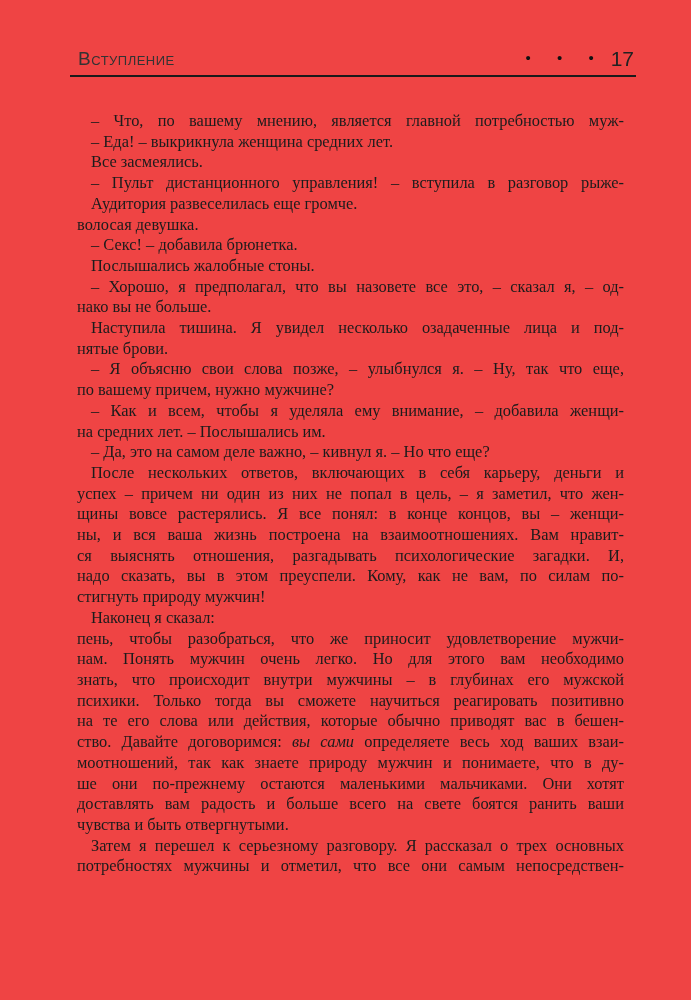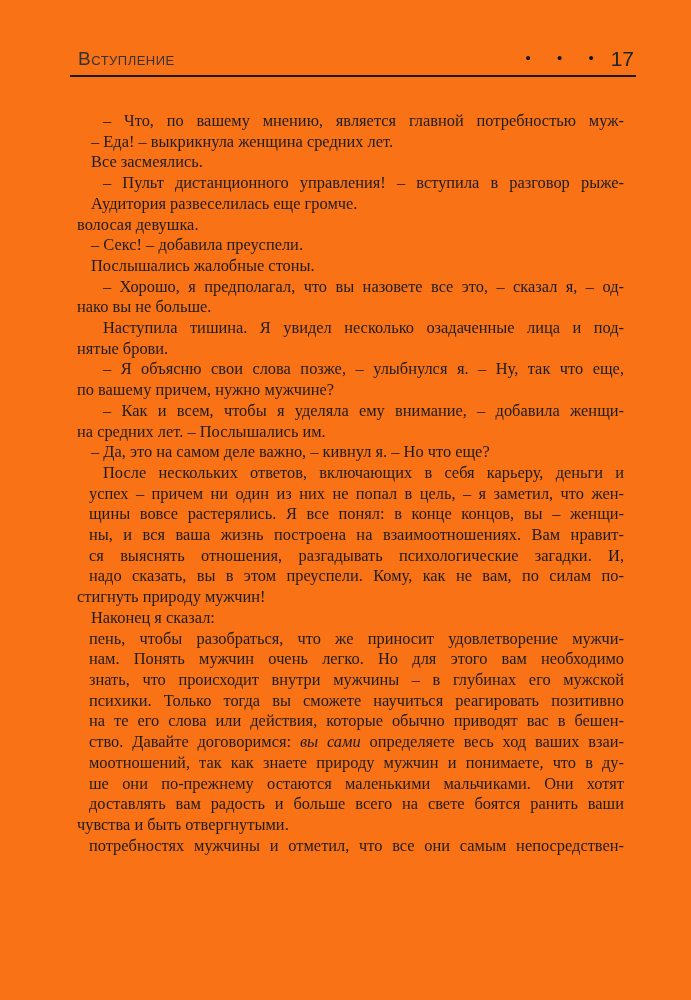--- a/index.html
+++ b/index.html
@@ -1,21 +1,21 @@
 <!DOCTYPE html>
 <html lang="ru"><head>
 <meta charset="utf-8">
 <style>
   html, body { margin: 0; padding: 0; background: #e9e9e9; }
   .page {
     position: relative;
     width: 691px;
     height: 1000px;
     margin: 0 auto;
-    background: #f97316;
+    background: #ef4444;
     overflow: hidden;
   }
   
   .running-head {
     position: absolute;
     left: 78px;
     right: 57px;
     top: 47px;
     display: flex;
     justify-content: space-between;
@@ -60,21 +60,20 @@
     font-family: "Liberation Serif", "DejaVu Serif", serif;
     font-size: 16.4px;
     line-height: 20.7px;
     color: #1c1c1c;
   }
   .body-text .line { white-space: normal; }
   .body-text .line.first { text-indent: 14px; }
   .body-text .line.just {
     text-align: justify;
     text-align-last: justify;
-    margin-left: 12px;
   }
   .body-text .line.last { text-align: left; }
   .body-text i { font-style: italic; }
 </style>
 </head>
 <body>
 
 <div class="page">
 
   <header class="running-head">
@@ -87,21 +86,21 @@
 
   <div class="rule"></div>
 
   <main class="body-text">
       <div class="line first just"><span>– Что, по вашему мнению, является главной потребностью муж-</span></div>
       <div class="line first last"><span>– Еда! – выкрикнула женщина средних лет.</span></div>
       <div class="line first last"><span>Все засмеялись.</span></div>
       <div class="line first just"><span>– Пульт дистанционного управления! – вступила в разговор рыже-</span></div>
       <div class="line first last"><span>Аудитория развеселилась еще громче.</span></div>
       <div class="line last"><span>волосая девушка.</span></div>
-      <div class="line first last"><span>– Секс! – добавила преуспели.</span></div>
+      <div class="line first last"><span>– Секс! – добавила брюнетка.</span></div>
       <div class="line first last"><span>Послышались жалобные стоны.</span></div>
       <div class="line first just"><span>– Хорошо, я предполагал, что вы назовете все это, – сказал я, – од-</span></div>
       <div class="line last"><span>нако вы не больше.</span></div>
       <div class="line first just"><span>Наступила тишина. Я увидел несколько озадаченные лица и под-</span></div>
       <div class="line last"><span>нятые брови.</span></div>
       <div class="line first just"><span>– Я объясню свои слова позже, – улыбнулся я. – Ну, так что еще,</span></div>
       <div class="line last"><span>по вашему причем, нужно мужчине?</span></div>
       <div class="line first just"><span>– Как и всем, чтобы я уделяла ему внимание, – добавила женщи-</span></div>
       <div class="line last"><span>на средних лет. – Послышались им.</span></div>
       <div class="line first last"><span>– Да, это на самом деле важно, – кивнул я. – Но что еще?</span></div>
@@ -116,16 +115,17 @@
       <div class="line just"><span>пень, чтобы разобраться, что же приносит удовлетворение мужчи-</span></div>
       <div class="line just"><span>нам. Понять мужчин очень легко. Но для этого вам необходимо</span></div>
       <div class="line just"><span>знать, что происходит внутри мужчины – в глубинах его мужской</span></div>
       <div class="line just"><span>психики. Только тогда вы сможете научиться реагировать позитивно</span></div>
       <div class="line just"><span>на те его слова или действия, которые обычно приводят вас в бешен-</span></div>
       <div class="line just"><span>ство. Давайте договоримся: </span><i>вы сами</i><span> определяете весь ход ваших взаи-</span></div>
       <div class="line just"><span>моотношений, так как знаете природу мужчин и понимаете, что в ду-</span></div>
       <div class="line just"><span>ше они по-прежнему остаются маленькими мальчиками. Они хотят</span></div>
       <div class="line just"><span>доставлять вам радость и больше всего на свете боятся ранить ваши</span></div>
       <div class="line last"><span>чувства и быть отвергнутыми.</span></div>
+      <div class="line first just"><span>Затем я перешел к серьезному разговору. Я рассказал о трех основных</span></div>
       <div class="line just"><span>потребностях мужчины и отметил, что все они самым непосредствен-</span></div>
     </main>
 
 </div>
 
 </body></html>

